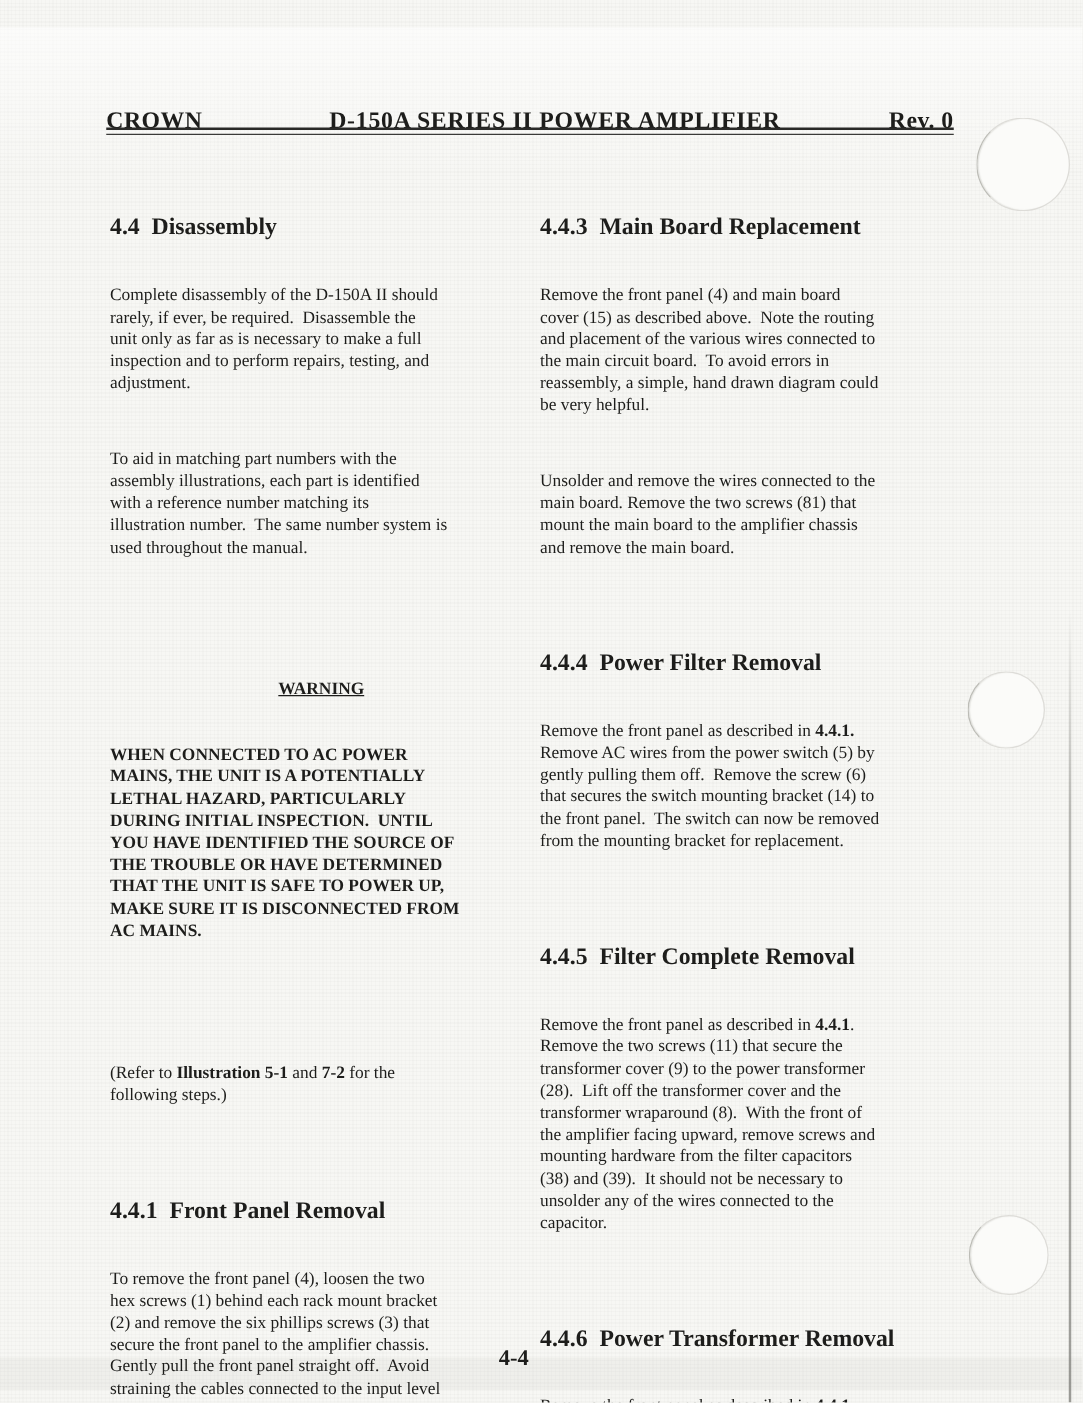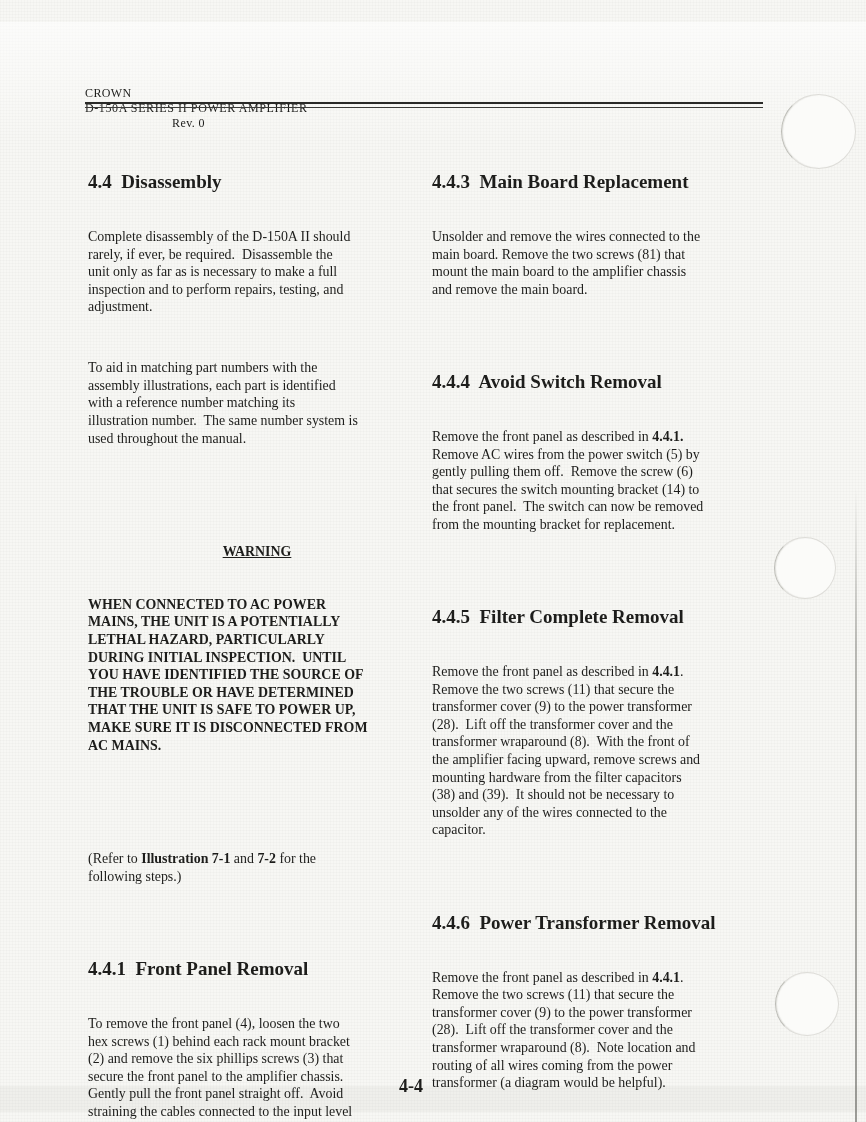--- a/index.html
+++ b/index.html
@@ -23,24 +23,24 @@
     background: rgba(140,140,132,0.07);
   }
   .top-band {
     position: absolute; left: 0; right: 0; top: 22px; height: 120px;
     background: linear-gradient(to bottom, rgba(255,255,255,0.6), rgba(255,255,255,0));
     pointer-events: none;
   }
   .hdr {
     position: absolute; top: 86px; left: 85px; width: 678px;
     display: flex; align-items: baseline;
-    font-weight: normal; font-size: 12px; letter-spacing: 0.4px; flex-direction: column;
+    font-weight: bold; font-size: 19px; letter-spacing: 0.4px;
   }
   .hdr .h-left  { width: 160px; text-align: left; }
-  .hdr .h-mid   { flex: 1; text-align: left; letter-spacing: 0.6px; }
+  .hdr .h-mid   { flex: 1; text-align: center; letter-spacing: 0.6px; }
   .hdr .h-right { width: 120px; text-align: right; }
   .hdr-rule {
     position: absolute; top: 102px; left: 85px; width: 678px; height: 3px;
     border-top: 2px solid #2a2a28;
     border-bottom: 1px solid #3a3a38;
   }
   .col {
     position: absolute; top: 138px;
     font-size: 13.9px; line-height: 17.6px;
     white-space: pre-wrap;
@@ -108,44 +108,50 @@
 MAINS, THE UNIT IS A POTENTIALLY
 LETHAL HAZARD, PARTICULARLY
 DURING INITIAL INSPECTION.  UNTIL
 YOU HAVE IDENTIFIED THE SOURCE OF
 THE TROUBLE OR HAVE DETERMINED
 THAT THE UNIT IS SAFE TO POWER UP,
 MAKE SURE IT IS DISCONNECTED FROM
 AC MAINS.</p>
     </div>
 
-    <p><span>(Refer to </span><span class="b">Illustration 7-1</span><span> and </span><span class="b">7-2</span><span> for the
+    <p><span>(Refer to </span><span class="b">Illustration 5-1</span><span> and </span><span class="b">7-2</span><span> for the
 following steps.)</span></p>
 
     <h3>4.4.1  Front Panel Removal</h3>
     <p>To remove the front panel (4), loosen the two
 hex screws (1) behind each rack mount bracket
 (2) and remove the six phillips screws (3) that
 secure the front panel to the amplifier chassis.
 Gently pull the front panel straight off.  Avoid
 straining the cables connected to the input level
 controls, power switch or IOC board.</p>
 
     
     
   </section>
 
   <section class="col right">
     <h3 class="first">4.4.3  Main Board Replacement</h3>
+    <p>Remove the front panel (4) and main board
+cover (15) as described above.  Note the routing
+and placement of the various wires connected to
+the main circuit board.  To avoid errors in
+reassembly, a simple, hand drawn diagram could
+be very helpful.</p>
     <p>Unsolder and remove the wires connected to the
 main board. Remove the two screws (81) that
 mount the main board to the amplifier chassis
 and remove the main board.</p>
 
-    <h3>4.4.4  Avoid Switch Removal</h3>
+    <h3>4.4.4  Power Filter Removal</h3>
     <p><span>Remove the front panel as described in </span><span class="b">4.4.1.</span><span>
 Remove AC wires from the power switch (5) by
 gently pulling them off.  Remove the screw (6)
 that secures the switch mounting bracket (14) to
 the front panel.  The switch can now be removed
 from the mounting bracket for replacement.</span></p>
 
     <h3>4.4.5  Filter Complete Removal</h3>
     <p><span>Remove the front panel as described in </span><span class="b">4.4.1</span><span>.
 Remove the two screws (11) that secure the

